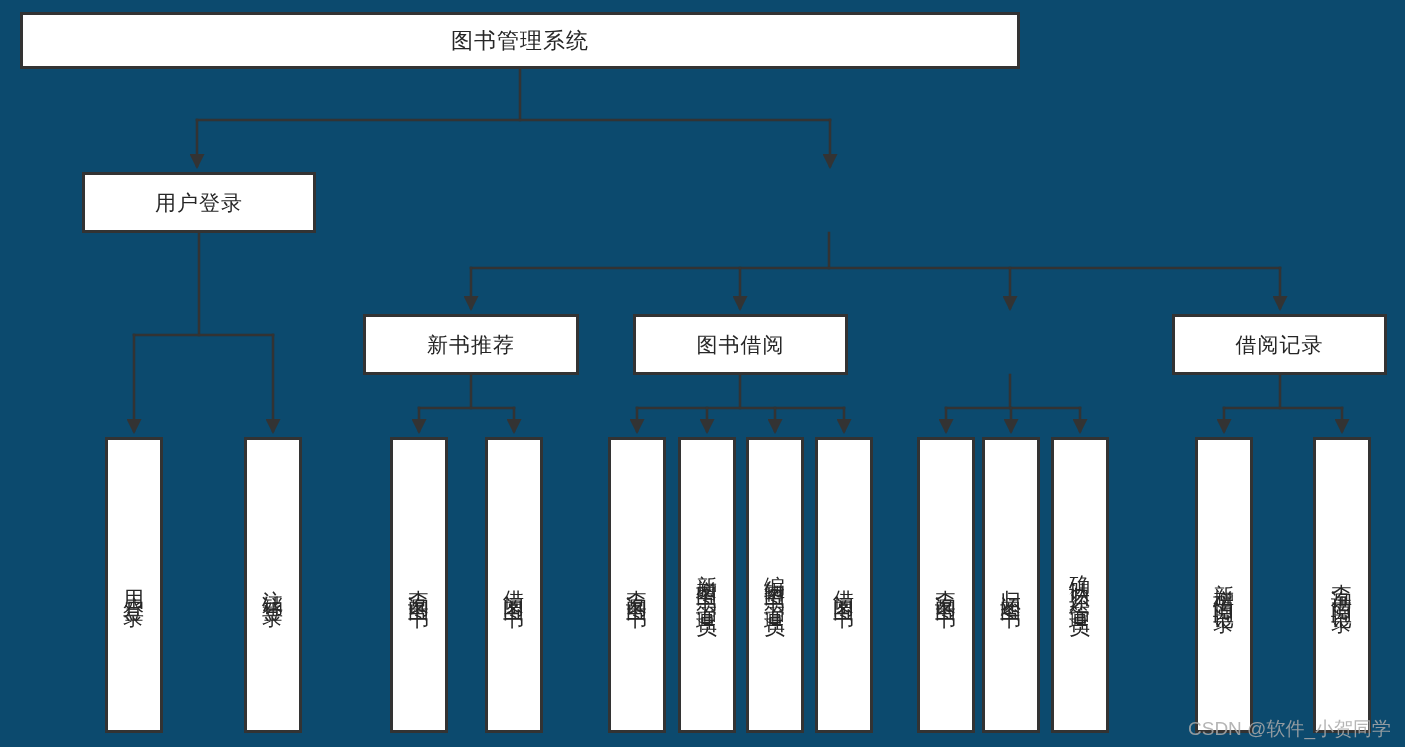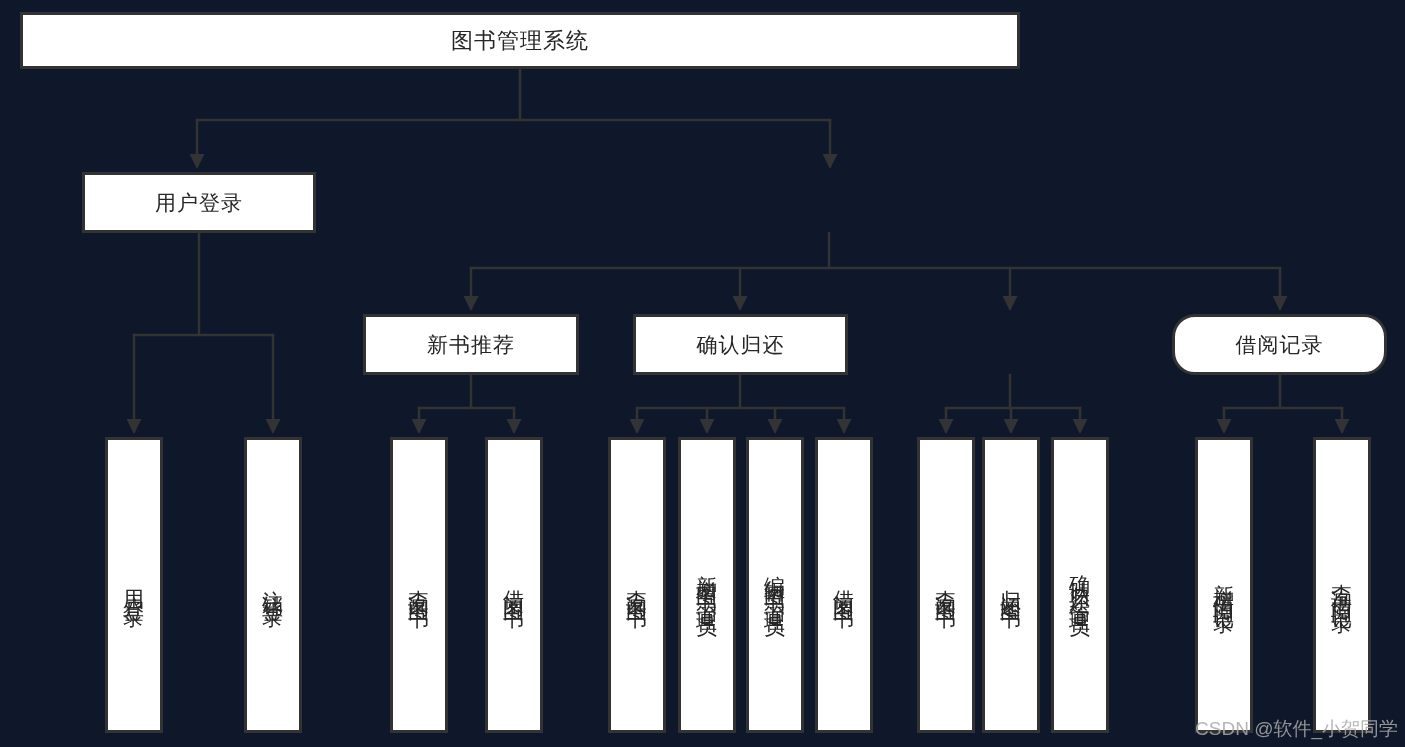--- a/index.html
+++ b/index.html
@@ -5,21 +5,21 @@
   html, body {
     margin: 0;
     padding: 0;
     background: #ffffff;
     font-family: "Liberation Sans", sans-serif;
   }
   .canvas {
     position: relative;
     width: 1405px;
     height: 747px;
-    background: #0f172a;
+    background: #0c4a6e;
     overflow: hidden;
   }
   .connectors {
     position: absolute;
     left: 0;
     top: 0;
     z-index: 1;
   }
   .box {
     position: absolute;
@@ -44,21 +44,20 @@
   .watermark {
     position: absolute;
     left: 1188px;
     top: 716px;
     width: 210px;
     font-size: 19px;
     color: #a9a9a9;
     opacity: 0.85;
     z-index: 3;
     white-space: nowrap;
-    text-align: right;
   }
 </style>
 </head>
 <body>
 
 <div class="canvas">
 
   <svg class="connectors" width="1405" height="747" viewBox="0 0 1405 747">
     <defs>
       <marker id="arrow" viewBox="0 0 10 10" refX="8" refY="5" markerWidth="6" markerHeight="6" orient="auto">
@@ -128,23 +127,23 @@
   </div>
 
   <div class="box h" style="left:82px; top:172px; width:234px; height:61px;">
     <span>用户登录</span>
   </div>
 
   <div class="box h" style="left:363px; top:314px; width:216px; height:61px;">
     <span>新书推荐</span>
   </div>
   <div class="box h" style="left:633px; top:314px; width:215px; height:61px;">
-    <span>确认归还</span>
+    <span>图书借阅</span>
   </div>
-  <div class="box h" style="left:1172px; top:314px; width:215px; height:61px;border-radius:23px;">
+  <div class="box h" style="left:1172px; top:314px; width:215px; height:61px;">
     <span>借阅记录</span>
   </div>
 
   <div class="box v" style="left:105px; top:437px; width:58px; height:296px;">
     <span>用户登录</span>
   </div>
   <div class="box v" style="left:244px; top:437px; width:58px; height:296px;">
     <span>注销登录</span>
   </div>
 

